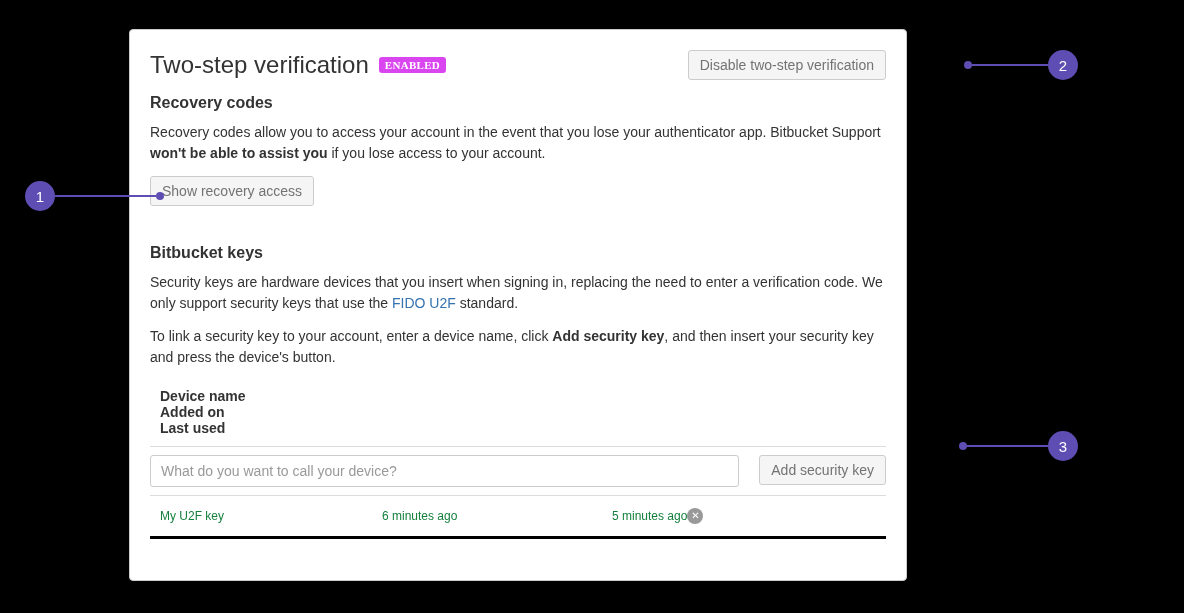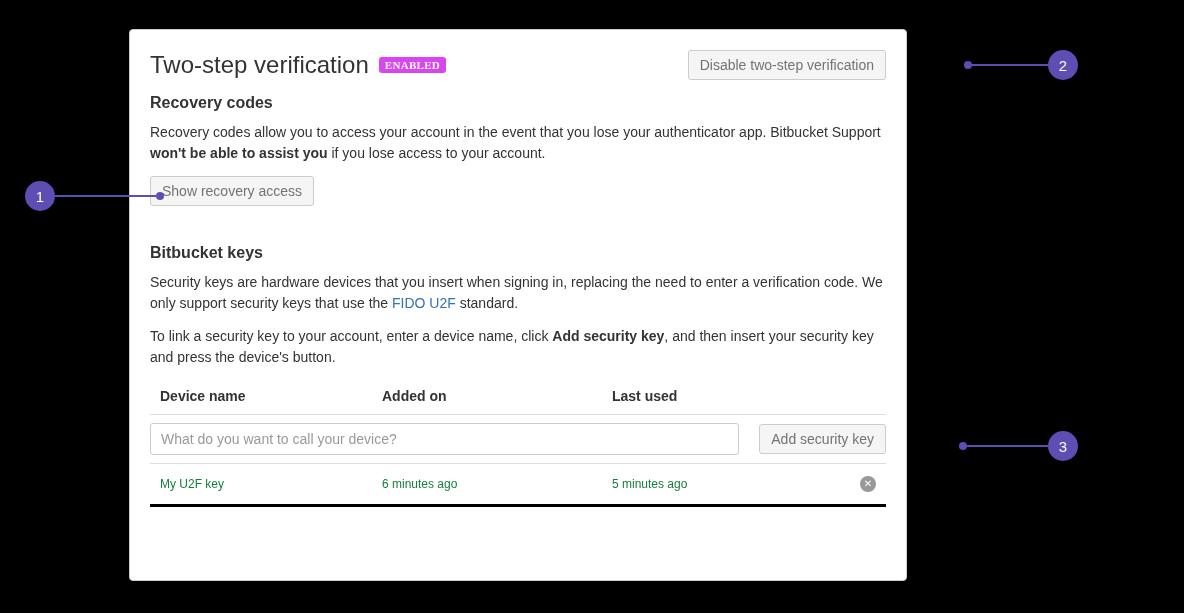--- a/index.html
+++ b/index.html
@@ -64,49 +64,50 @@
     .body-text b { font-weight: 700; }
     .link { color: #3572b0; cursor: pointer; }
     .recovery { margin-bottom: 38px; }
     .table-head {
       display: flex;
       font-size: 14px;
       font-weight: 700;
       color: #333;
       padding: 8px 0 10px 10px;
       border-bottom: 1px solid #ddd;
+      flex-direction: column;
     }
     .col-name { width: 222px; }
     .col-added { width: 230px; }
     .col-last  { flex: 1; }
     .add-row {
       display: flex;
       gap: 20px;
       padding: 8px 0;
       border-bottom: 1px solid #ddd;
-      align-items: center;
+      align-items: flex-start;
     }
     .device-input {
       flex: 1;
       border: 1px solid #ccc;
       border-radius: 3px;
       padding: 7px 10px;
       font-size: 14px;
       color: #333;
     }
     .device-input::placeholder { color: #999; }
     .data-row {
       display: flex;
       align-items: center;
       font-size: 12px;
       color: #15803d;
       padding: 12px 0 12px 10px;
       border-bottom: 3px solid #000000;
     }
-    .data-row .col-last { display: flex; align-items: center; justify-content: space-between; padding-right: 10px; }
+    .data-row .col-last { display: flex; align-items: center; padding-right: 10px; }
     .delete-icon {
       width: 16px; height: 16px;
       border-radius: 50%;
       background: #999;
       display: inline-flex;
       align-items: center;
       justify-content: center;
       cursor: pointer;
     }
     .delete-icon::before {

